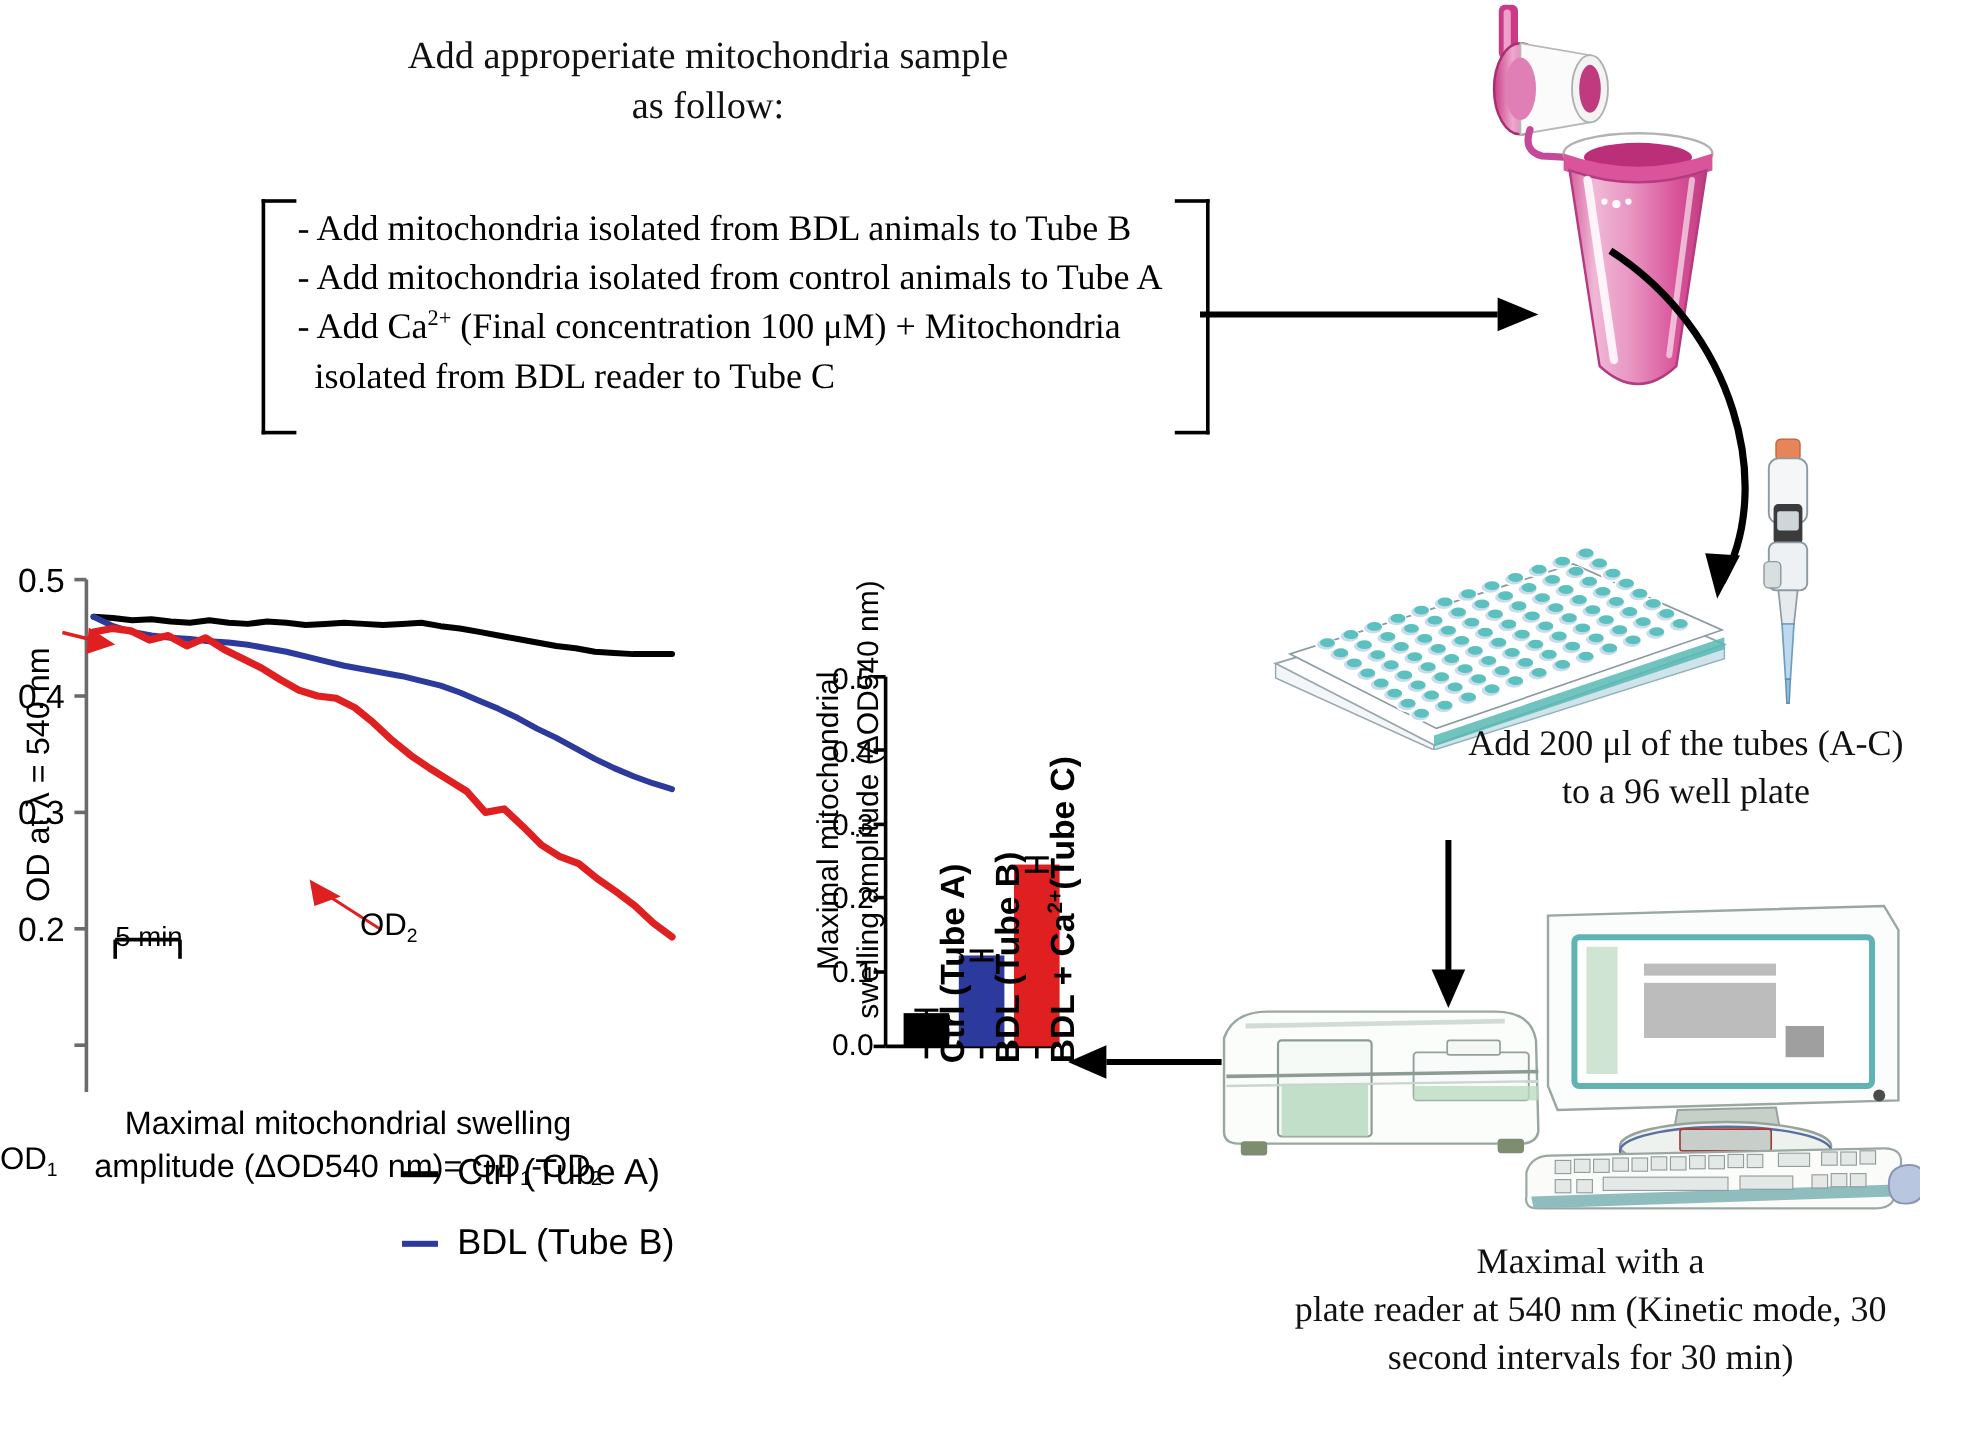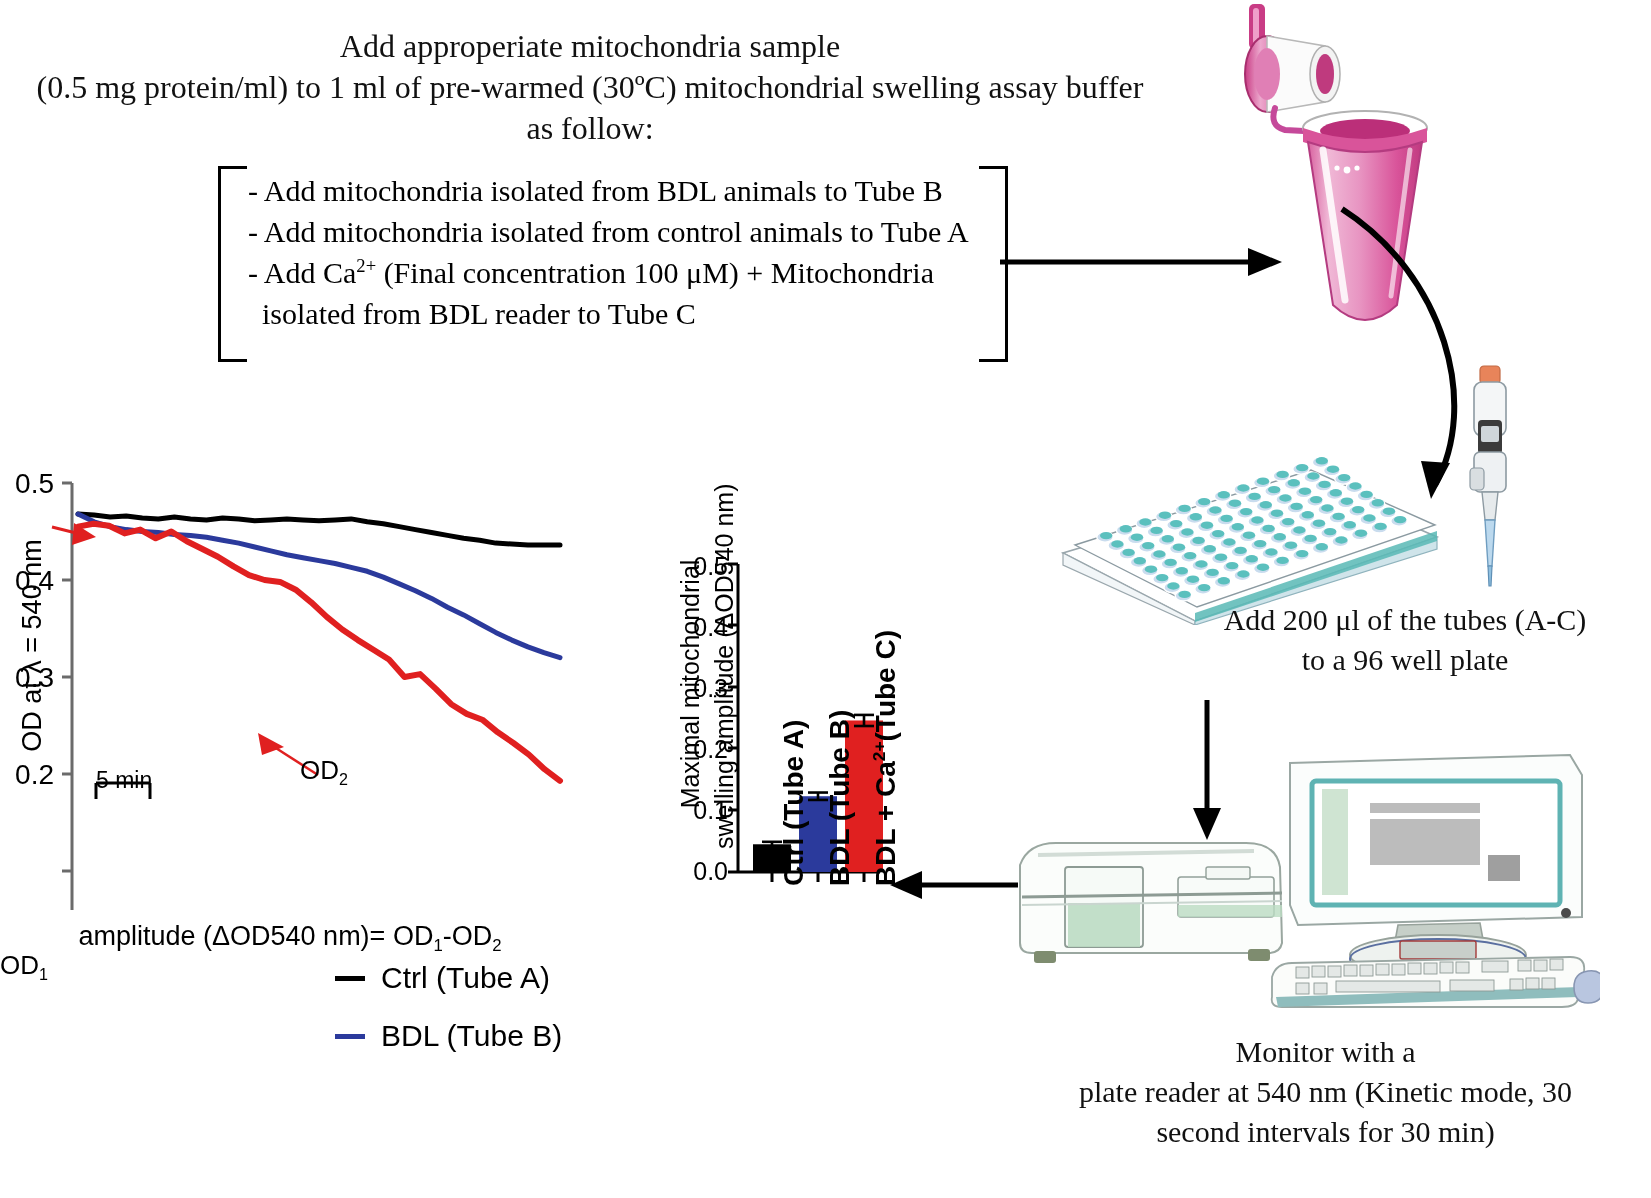--- a/index.html
+++ b/index.html
@@ -106,21 +106,20 @@
     position:absolute; text-align:center;
     font-family:"Liberation Serif", serif;
     font-size:30px; line-height:40px; color:#111;
   }
 </style>
 </head>
 <body>
 
 <div class="abs" id="top-instruction">
   <div>Add approperiate mitochondria sample</div>
-  <div>(0.5 mg protein/ml) to 1 ml of pre-warmed (30ºC) mitochondrial swelling assay buffer</div>
   <div>as follow:</div>
 </div>
 
 <div class="abs" id="bracket-block">
   <div class="bracket-left"></div>
   <div class="bracket-right"></div>
   <div id="bracket-list">
     <div>- Add mitochondria isolated from BDL animals to Tube B</div>
     <div>- Add mitochondria isolated from control animals to Tube A</div>
     <div>
@@ -475,21 +474,21 @@
       <rect x="240" y="234" width="13" height="11"></rect>
         <rect x="256" y="233" width="13" height="11"></rect>
       <rect x="272" y="233" width="13" height="11"></rect>
     </g>
   </g>
 
   <path d="M318 226 q16 -2 16 14 q0 18 -16 18 q-14 0 -14 -16 q0 -14 14 -16 Z" fill="#b9c6e0" stroke="#8896b2" stroke-width="1.6"></path>
 </svg>
 
 <div class="caption-serif" style="left:1000px; top:1032px; width:651px;">
-  <div>Monitor with a</div>
+  <div>Maximal with a</div>
   <div>plate reader at 540 nm (Kinetic mode, 30</div>
   <div>second intervals for 30 min)</div>
 </div>
 
 <svg class="arrow" style="left:890px; top:865px; width:130px; height:40px;">
   <line x1="128" y1="20" x2="32" y2="20" stroke="#000" stroke-width="5"></line>
   <polygon points="32,6 0,20 32,34" fill="#000"></polygon>
 </svg>
 
 <div class="abs" id="line-chart">
@@ -541,20 +540,21 @@
       <span class="txt">Ctrl (Tube A)</span>
     </div>
     <div class="row">
       <span class="swatch" style="background:#2b3a9c;"></span>
       <span class="txt">BDL (Tube B)</span>
     </div>
   </div>
 </div>
 
 <div id="line-caption" class="abs">
+  <div>Maximal mitochondrial swelling</div>
   <div><span>amplitude (ΔOD540 nm)= OD</span><sub>1</sub><span>-OD</span><sub>2</sub></div>
 </div>
 
 <div class="abs" id="bar-chart">
   <div class="ylabel-wrap">
     <div class="ylabel-line">Maximal mitochondrial</div>
     <div class="ylabel-line">swelling amplitude (ΔOD540 nm)</div>
   </div>
 
   <div class="ytick" style="left:40px; top:52px;">0.5</div>

